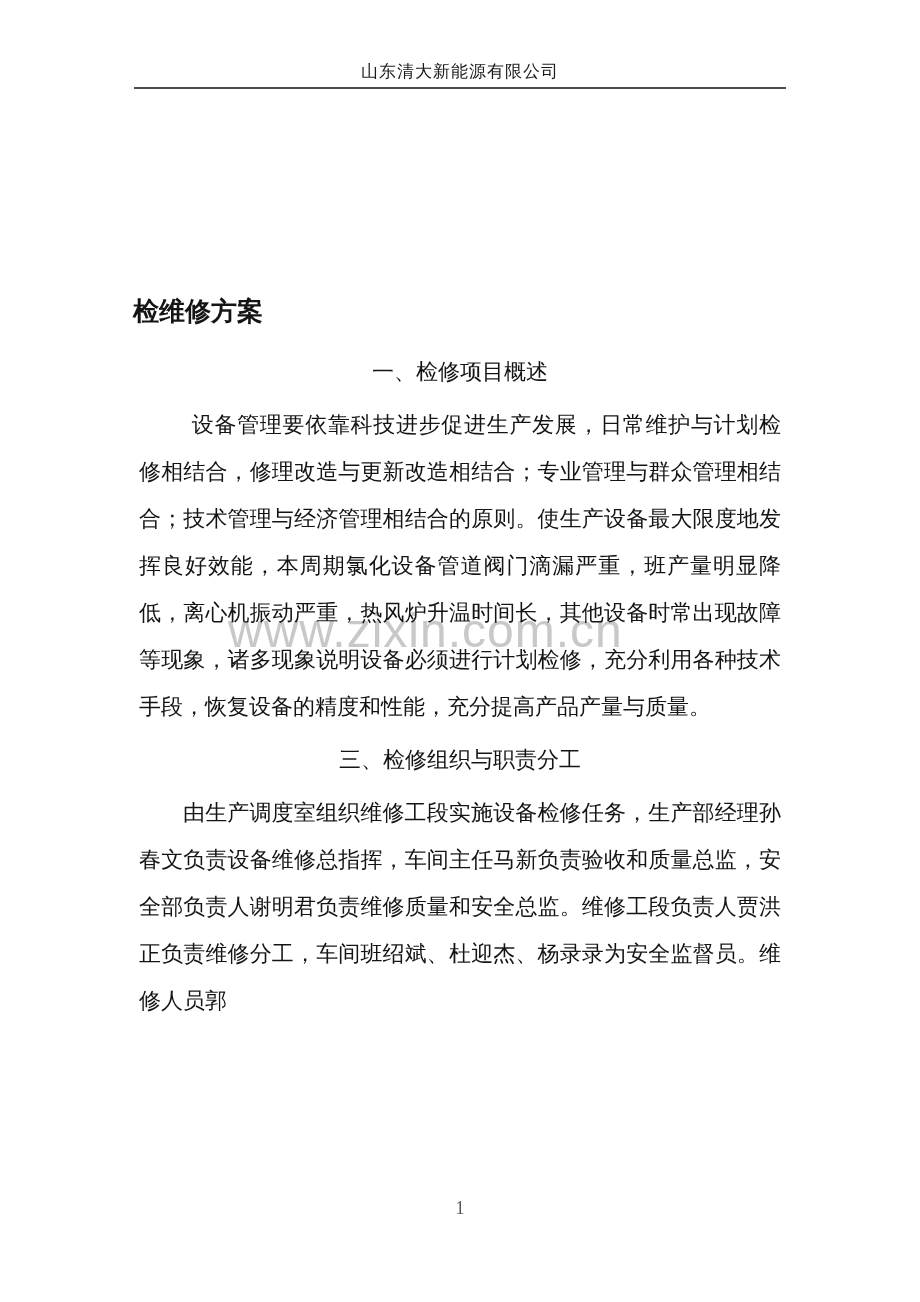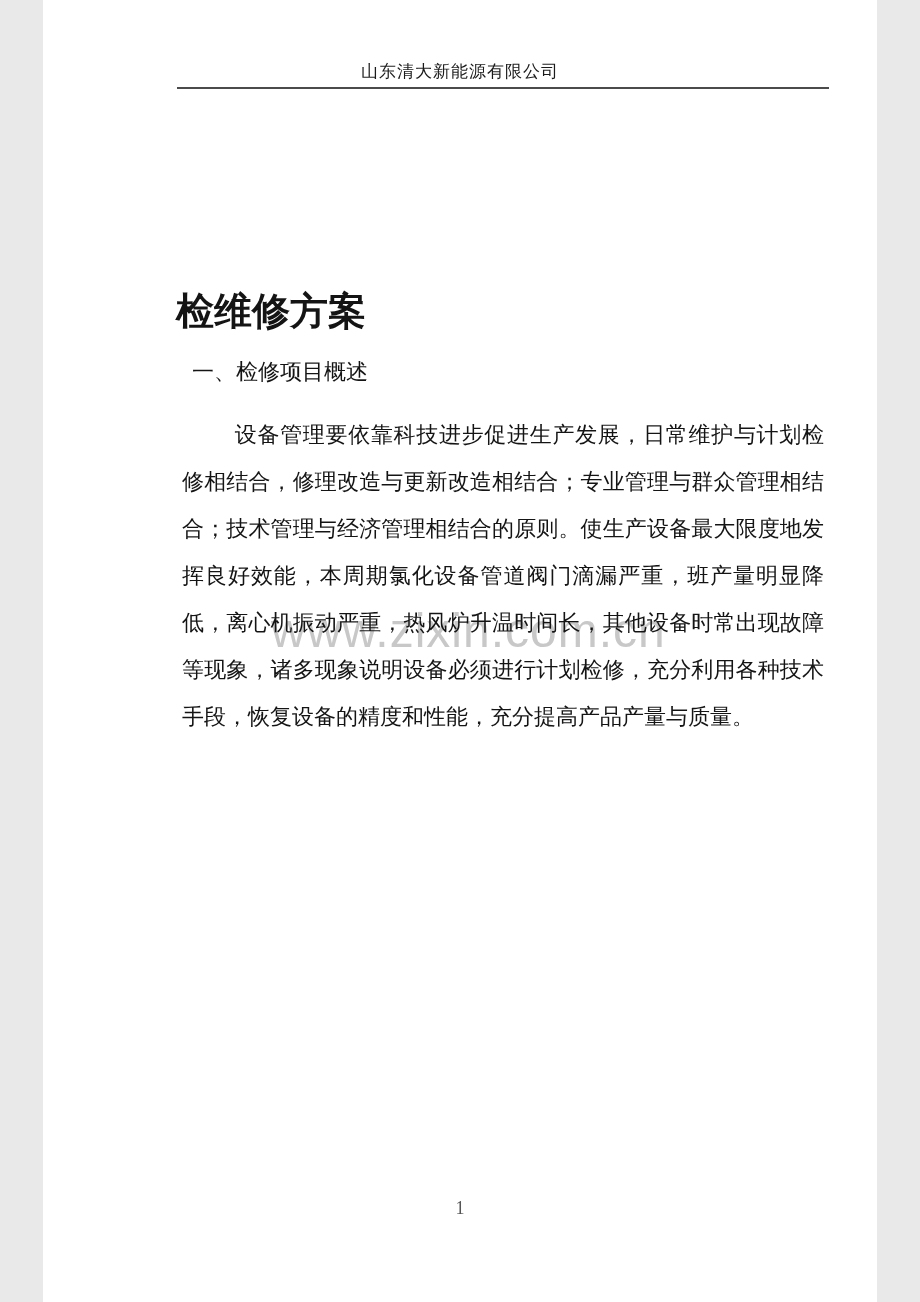--- a/index.html
+++ b/index.html
@@ -5,21 +5,21 @@
   :root {
     --header-rule: #4b4b4b;
     --watermark: #c8c8c8;
     --page-number: #555555;
     --text: #141414;
     --page-bg: #ffffff;
   }
   html, body { margin: 0; padding: 0; background: #e9e9e9; }
   .page {
     position: relative;
-    width: 834px;
+    width: 920px;
     height: 1302px;
     background: var(--page-bg);
     margin: 0 auto;
     overflow: hidden;
     font-family: "Liberation Serif", "DejaVu Serif", serif;
   }
   .header-text {
     position: absolute;
     top: 60px; left: 0; right: 0;
     text-align: center;
@@ -49,32 +49,32 @@
     position: absolute;
     left: 133px; top: 290px;
     width: 654px;
     z-index: 1;
     color: var(--text);
     font-size: 22px;
     text-align: justify;
   }
   .doc-title {
     font-family: "Liberation Sans", "DejaVu Sans", sans-serif;
-    font-size: 38px;
+    font-size: 26px;
     font-weight: bold;
     line-height: 42px;
     margin: 0 0 16px 0;
     text-align: left;
   }
   .sec-heading {
     font-size: 22px;
     font-weight: normal;
     line-height: 47px;
-    margin: 16px;
-    text-align: left;
+    margin: 4px;
+    text-align: center;
   }
   .para {
     margin: 6px;
     line-height: 47px;
   }
   .indent-first { text-indent: 2.4em; }
   .indent-std { text-indent: 2em; }
   .page-number {
     position: absolute;
     left: 0; right: 0;
@@ -96,18 +96,20 @@
   <div class="watermark">www.zixin.com.cn</div>
 
   <div class="content">
 
     <h1 class="doc-title">检维修方案</h1>
 
     <h2 class="sec-heading">一、检修项目概述</h2>
     <p class="para indent-first">设备管理要依靠科技进步促进生产发展，日常维护与计划检修相结合，修理改造与更新改造相结合；专业管理与群众管理相结合；技术管理与经济管理相结合的原则。使生产设备最大限度地发挥良好效能，本周期氯化设备管道阀门滴漏严重，班产量明显降低，离心机振动严重，热风炉升温时间长，其他设备时常出现故障等现象，诸多现象说明设备必须进行计划检修，充分利用各种技术手段，恢复设备的精度和性能，充分提高产品产量与质量。</p>
 
 
+    <h2 class="sec-heading">三、检修组织与职责分工</h2>
+    <p class="para indent-std">由生产调度室组织维修工段实施设备检修任务，生产部经理孙春文负责设备维修总指挥，车间主任马新负责验收和质量总监，安全部负责人谢明君负责维修质量和安全总监。维修工段负责人贾洪正负责维修分工，车间班绍斌、杜迎杰、杨录录为安全监督员。维修人员郭</p>
 
   </div>
 
   <div class="page-number">1</div>
 
 </div>
 
 </body></html>

